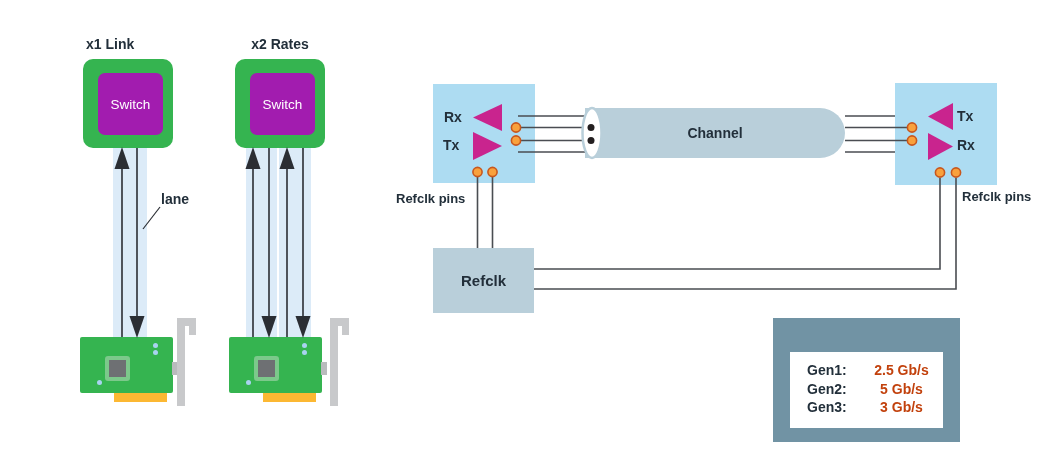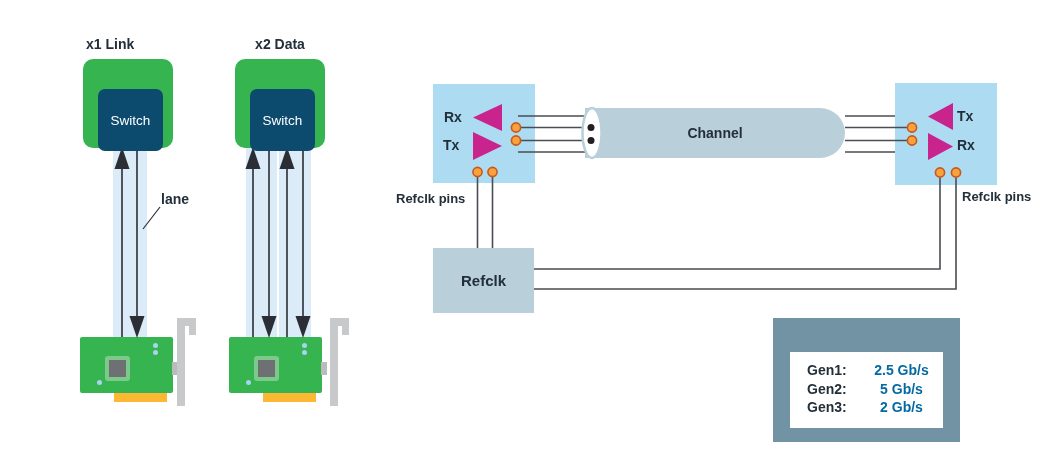--- a/index.html
+++ b/index.html
@@ -7,62 +7,62 @@
     position:relative;width:1054px;height:453px;background:#ffffff;
     font-family:"Liberation Sans",sans-serif;overflow:hidden;
   }
   
   .shape{position:absolute;z-index:1;}
   #wires{position:absolute;left:0;top:0;z-index:2;pointer-events:none;}
   .lbl{position:absolute;z-index:3;font-weight:bold;color:#222f3a;font-size:14px;white-space:nowrap;}
   .center{display:flex;align-items:center;justify-content:center;text-align:center;}
   
   .green-box{background:#35b450;border-radius:10px;}
-  .switch-chip{background:#0c4a6e;border-radius:7px;margin-top:16px;}
+  .switch-chip{background:#a21caf;border-radius:7px;}
   .switch-text{color:#ffffff;font-weight:normal;font-size:13.5px;}
   .lane-band{background:#dcebf8;z-index:0;position:absolute;}
   .card{position:absolute;width:93px;height:56px;background:#35b450;border-radius:2px;z-index:1;}
   .card-chip{position:absolute;width:17px;height:17px;background:#6e7073;border:4px solid #7cc98b;border-radius:3px;}
   .card-dot{position:absolute;width:5px;height:5px;border-radius:50%;background:#a9d3f0;}
   .card-connector{position:absolute;width:53px;height:9px;background:#fcb833;}
   .card-notch{position:absolute;width:6px;height:13px;background:#b9bbbd;}
   .bracket{background:#c8c9cb;position:absolute;z-index:1;}
   
   .io-box{background:#addcf2;}
   .chan{background:#b9cfda;border-radius:0 25px 25px 0;}
   .refclk-box{background:#b9cfda;}
   .small-lbl{font-size:13px;}
   
   .dr-outer{background:#7193a4;position:absolute;z-index:1;}
   .dr-title{position:absolute;left:0;top:12px;width:100%;text-align:center;color:#ffffff;font-weight:bold;font-size:15px;}
   .dr-white{position:absolute;left:17px;top:34px;width:153px;height:76px;background:#ffffff;}
   .dr-row{position:absolute;left:0;width:100%;height:19px;}
   .dr-gen{position:absolute;left:17px;font-weight:bold;font-size:14px;color:#222f3a;text-align:center;}
-  .dr-rate{position:absolute;left:74px;width:75px;text-align:center;font-weight:bold;font-size:14px;color:#0369a1;}
+  .dr-rate{position:absolute;left:74px;width:75px;text-align:center;font-weight:bold;font-size:14px;color:#c2410c;}
 </style>
 </head>
 <body>
 
 <div id="canvas">
 
   <div class="lane-band" style="left:113px;top:148px;width:34px;height:189px;"></div>
   <div class="lane-band" style="left:246px;top:148px;width:31px;height:189px;"></div>
   <div class="lane-band" style="left:279px;top:148px;width:32px;height:189px;"></div>
 
   <div class="shape green-box" style="left:83px;top:59px;width:90px;height:89px;"></div>
   <div class="shape switch-chip center" style="left:98px;top:73px;width:65px;height:62px;z-index:3;">
     <span class="switch-text">Switch</span>
   </div>
   <div class="shape green-box" style="left:235px;top:59px;width:90px;height:89px;"></div>
   <div class="shape switch-chip center" style="left:250px;top:73px;width:65px;height:62px;z-index:3;">
     <span class="switch-text">Switch</span>
   </div>
 
   <div class="lbl" style="left:86px;top:36px;width:90px;text-align:left;">x1 Link</div>
-  <div class="lbl" style="left:235px;top:36px;width:90px;text-align:center;">x2 Data</div>
+  <div class="lbl" style="left:235px;top:36px;width:90px;text-align:center;">x2 Rates</div>
   <div class="lbl" style="left:161px;top:191px;text-align:center;">lane</div>
 
   <div class="card" style="left:80px;top:337px;">
     <div class="card-chip" style="left:25px;top:19px;"></div>
     <div class="card-dot" style="left:73px;top:6px;"></div>
     <div class="card-dot" style="left:73px;top:13px;"></div>
     <div class="card-dot" style="left:17px;top:43px;"></div>
     <div class="card-connector" style="left:34px;top:56px;"></div>
     <div class="card-notch" style="left:92px;top:25px;"></div>
   </div>
@@ -101,21 +101,21 @@
       <div class="dr-row" style="top:10px;">
         <span class="dr-gen">Gen1:</span>
         <span class="dr-rate">2.5 Gb/s</span>
       </div>
       <div class="dr-row" style="top:28.5px;">
         <span class="dr-gen">Gen2:</span>
         <span class="dr-rate">5 Gb/s</span>
       </div>
       <div class="dr-row" style="top:47px;">
         <span class="dr-gen">Gen3:</span>
-        <span class="dr-rate">2 Gb/s</span>
+        <span class="dr-rate">3 Gb/s</span>
       </div>
     </div>
   </div>
 
   <svg id="wires" width="1054" height="453" viewBox="0 0 1054 453">
 
     <g stroke="#2b2e34" stroke-width="1.6" fill="none">
       <path d="M122,150 V337"></path>
       <path d="M137,148 V335"></path>
       <path d="M253,150 V337"></path>

